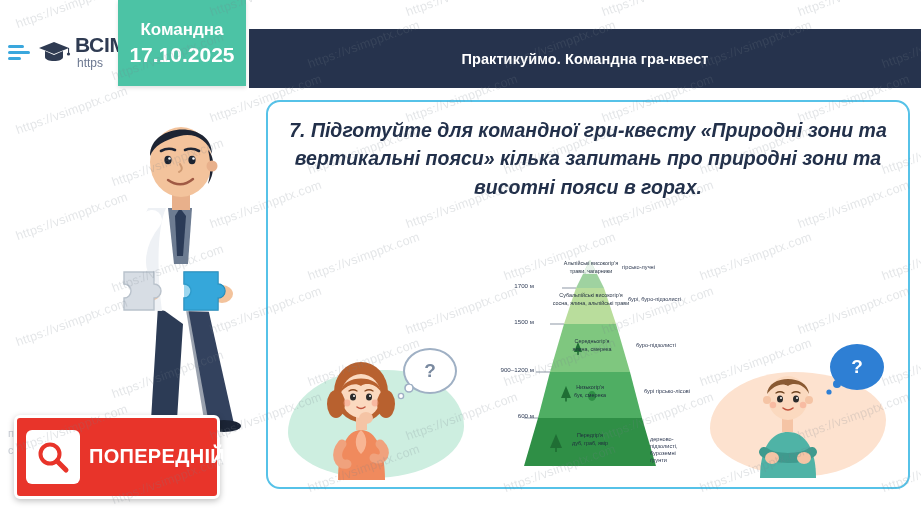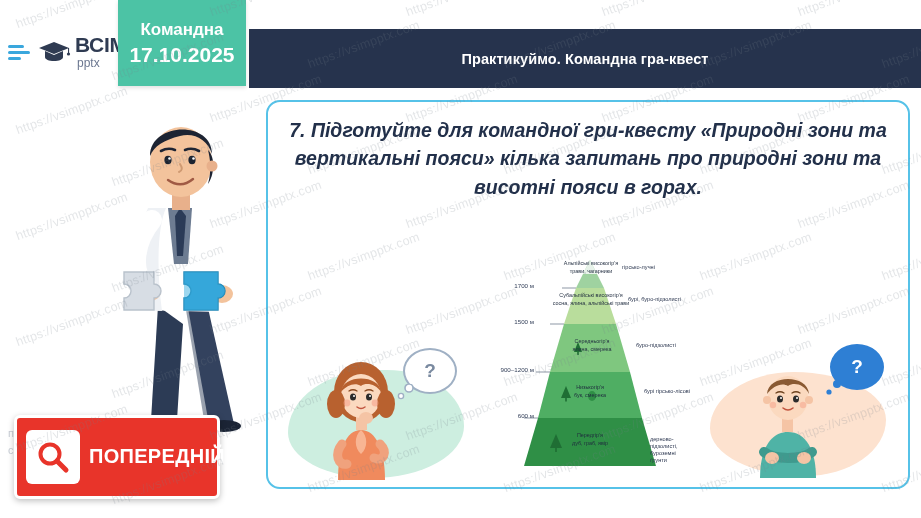--- a/index.html
+++ b/index.html
@@ -347,21 +347,21 @@
     <div class="logo-cap">
       <svg width="34" height="24" viewBox="0 0 34 24">
         <path d="M2 9 L17 3 L32 9 L17 15 Z" fill="#2f3b52"></path>
         <path d="M8 12 L8 18 C8 20.5 12 22 17 22 C22 22 26 20.5 26 18 L26 12 L17 16 Z" fill="#2f3b52"></path>
         <circle cx="31.5" cy="15" r="1.6" fill="#2f3b52"></circle>
         <rect x="31" y="9" width="1.1" height="6" fill="#2f3b52"></rect>
       </svg>
     </div>
     <div class="logo-text">
       <div class="logo-main">ВСІМ</div>
-      <div class="logo-sub">pptx</div>
+      <div class="logo-sub">https</div>
     </div>
   </div>
 
   <div class="date-badge">
     <div class="lbl">Командна</div>
     <div class="val">17.10.2025</div>
   </div>
 
   <div class="card">
     <div class="card-text">7. Підготуйте для командної гри-квесту «Природні зони та вертикальні пояси» кілька запитань про природні зони та висотні пояси в горах.</div>

